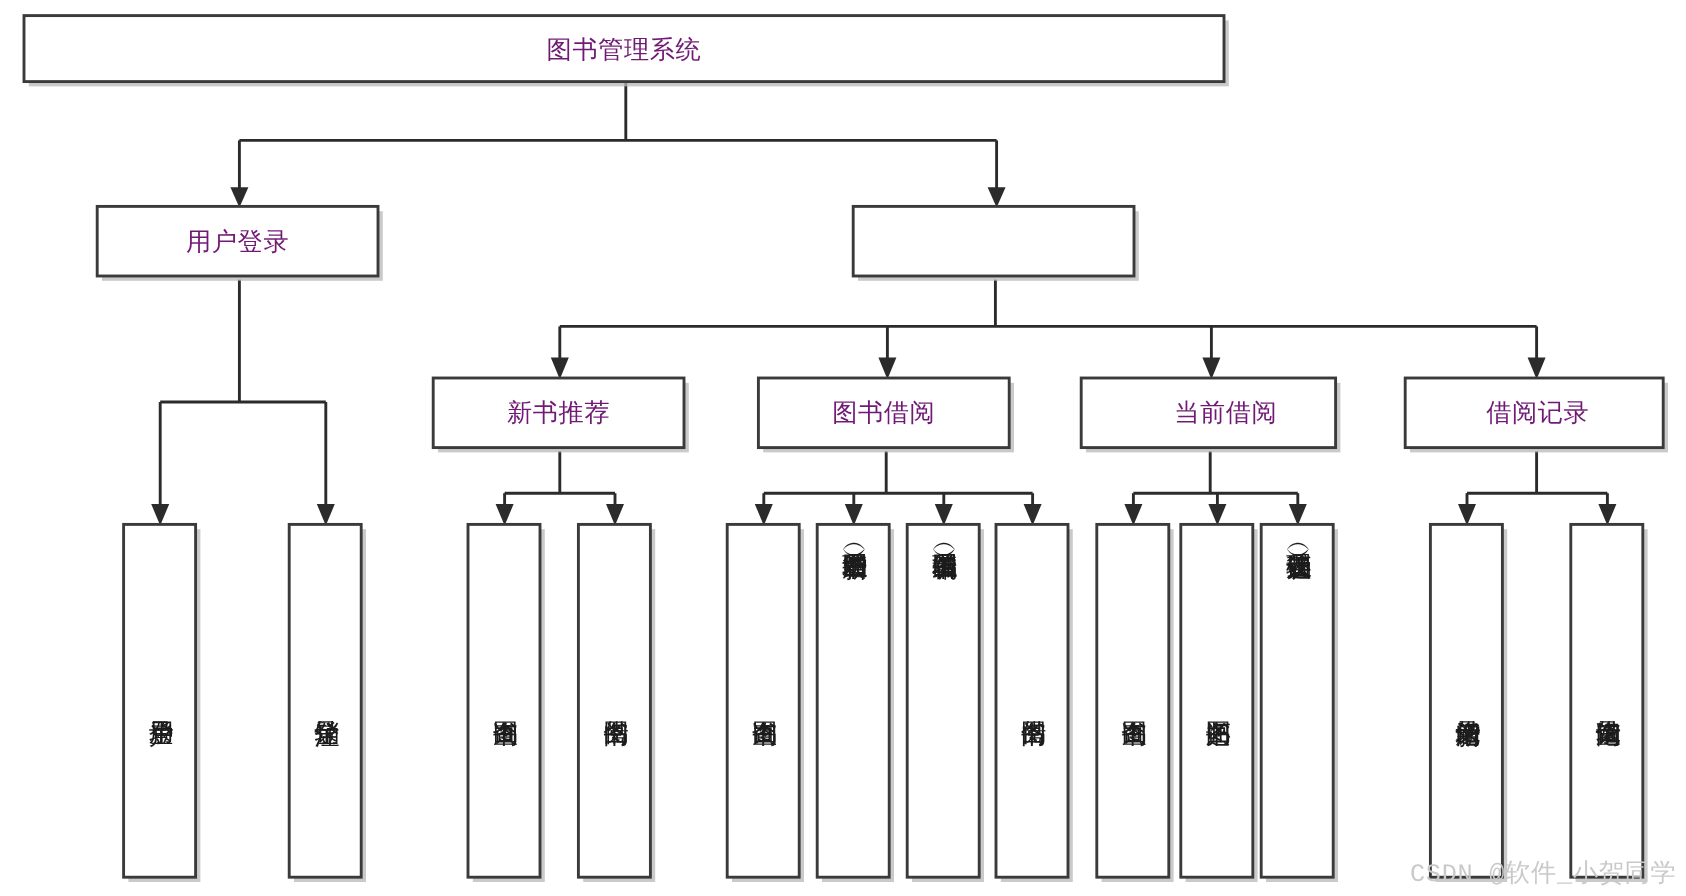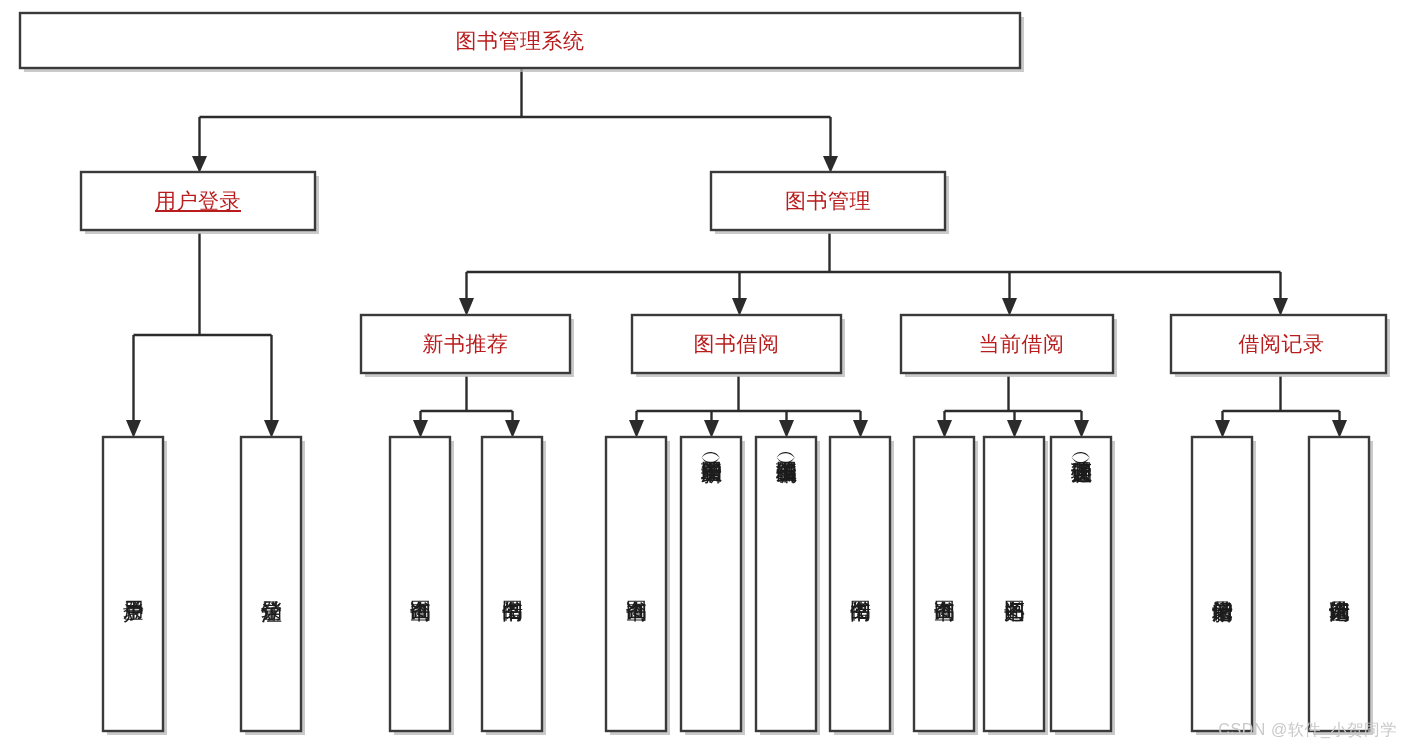--- a/index.html
+++ b/index.html
@@ -44,21 +44,21 @@
   }
   .arrow-head {
     fill: #2b2b2b;
     stroke: none;
   }
   .node-label-h {
     position: absolute;
     display: flex;
     align-items: center;
     justify-content: center;
-    color: #b91c1c;
+    color: #701a75;
     font-size: 21px;
     letter-spacing: 0.5px;
     white-space: nowrap;
     pointer-events: none;
   }
   .node-label-v {
     position: absolute;
     display: flex;
     align-items: center;
     justify-content: center;
@@ -68,24 +68,25 @@
     writing-mode: vertical-rl;
     text-orientation: upright;
     white-space: nowrap;
     pointer-events: none;
   }
   .watermark {
     position: absolute;
     right: 8px;
     bottom: 6px;
     color: #c9c9c9;
-    font-size: 16px;
+    font-size: 21px;
     letter-spacing: 0.6px;
     white-space: nowrap;
     pointer-events: none;
+    font-family: Liberation Mono, monospace;
   }
 </style>
 </head>
 <body>
 
 <div id="diagram-root">
 
   <svg id="diagram-svg" viewBox="0 0 1405 747">
 
     <g>
@@ -246,22 +247,21 @@
     </g>
     <g>
       <rect class="node-shadow" x="1313" y="441" width="60" height="294"></rect>
       <rect class="node-box" x="1309" y="437" width="60" height="294"></rect>
     </g>
 
   </svg>
 
   <div class="node-label-h" style="left:20px; top:13px; width:1000px; height:55px;">图书管理系统</div>
 
-  <div class="node-label-h" style="left:81px; top:172px; width:234px; height:58px;text-decoration:underline;">用户登录</div>
-  <div class="node-label-h" style="left:711px; top:172px; width:234px; height:58px;">图书管理</div>
+  <div class="node-label-h" style="left:81px; top:172px; width:234px; height:58px;">用户登录</div>
 
   <div class="node-label-h" style="left:361px; top:315px; width:209px; height:58px;">新书推荐</div>
   <div class="node-label-h" style="left:632px; top:315px; width:209px; height:58px;border-radius:13px;">图书借阅</div>
   <div class="node-label-h" style="left:901px; top:315px; width:241px; height:58px;">当前借阅</div>
   <div class="node-label-h" style="left:1171px; top:315px; width:221px; height:58px;">借阅记录</div>
 
   <div class="node-label-v" style="left:103px; top:437px; width:60px; height:294px;">用户登录</div>
   <div class="node-label-v" style="left:241px; top:437px; width:60px; height:294px;">注销登录</div>
 
   <div class="node-label-v" style="left:390px; top:437px; width:60px; height:294px;">查询图书</div>

